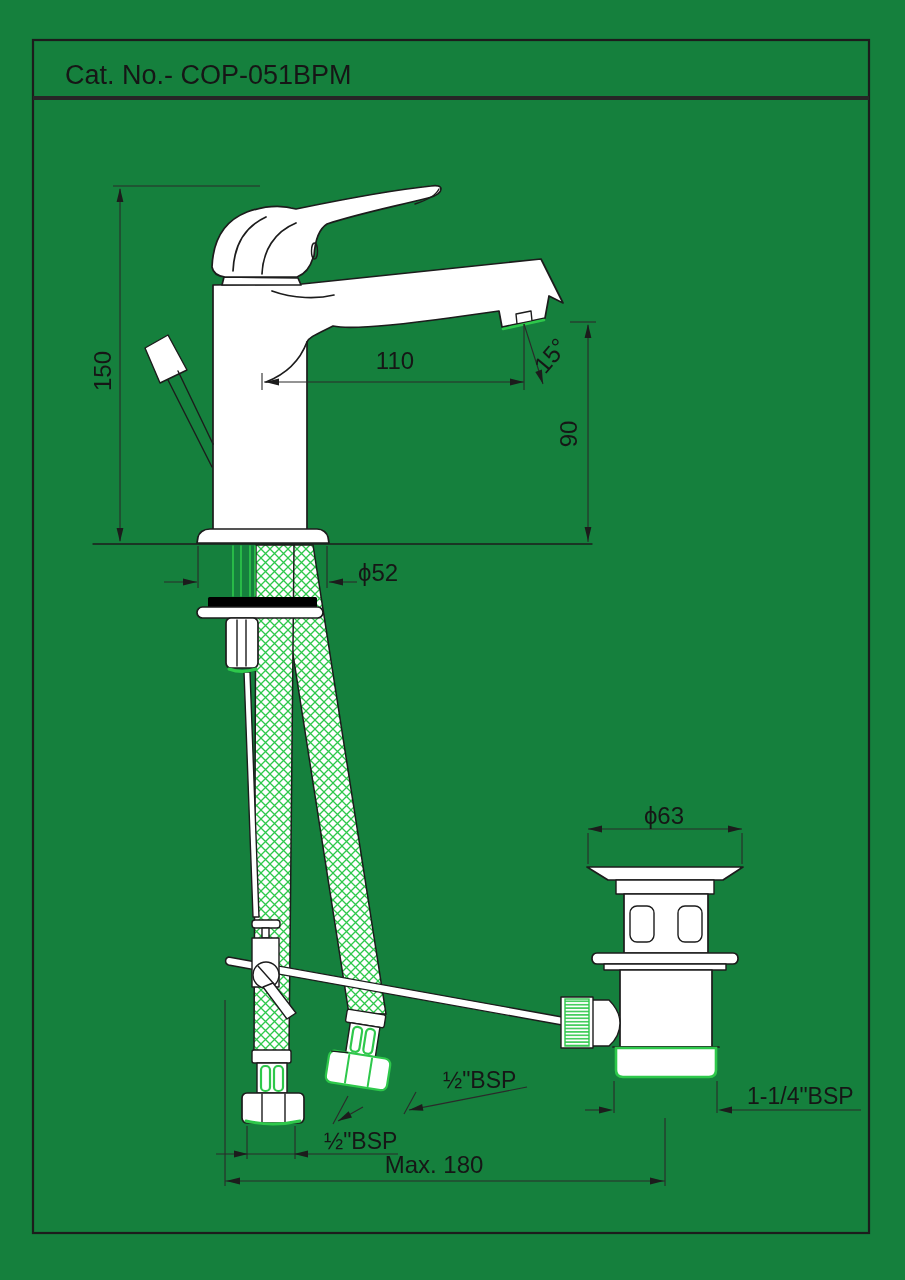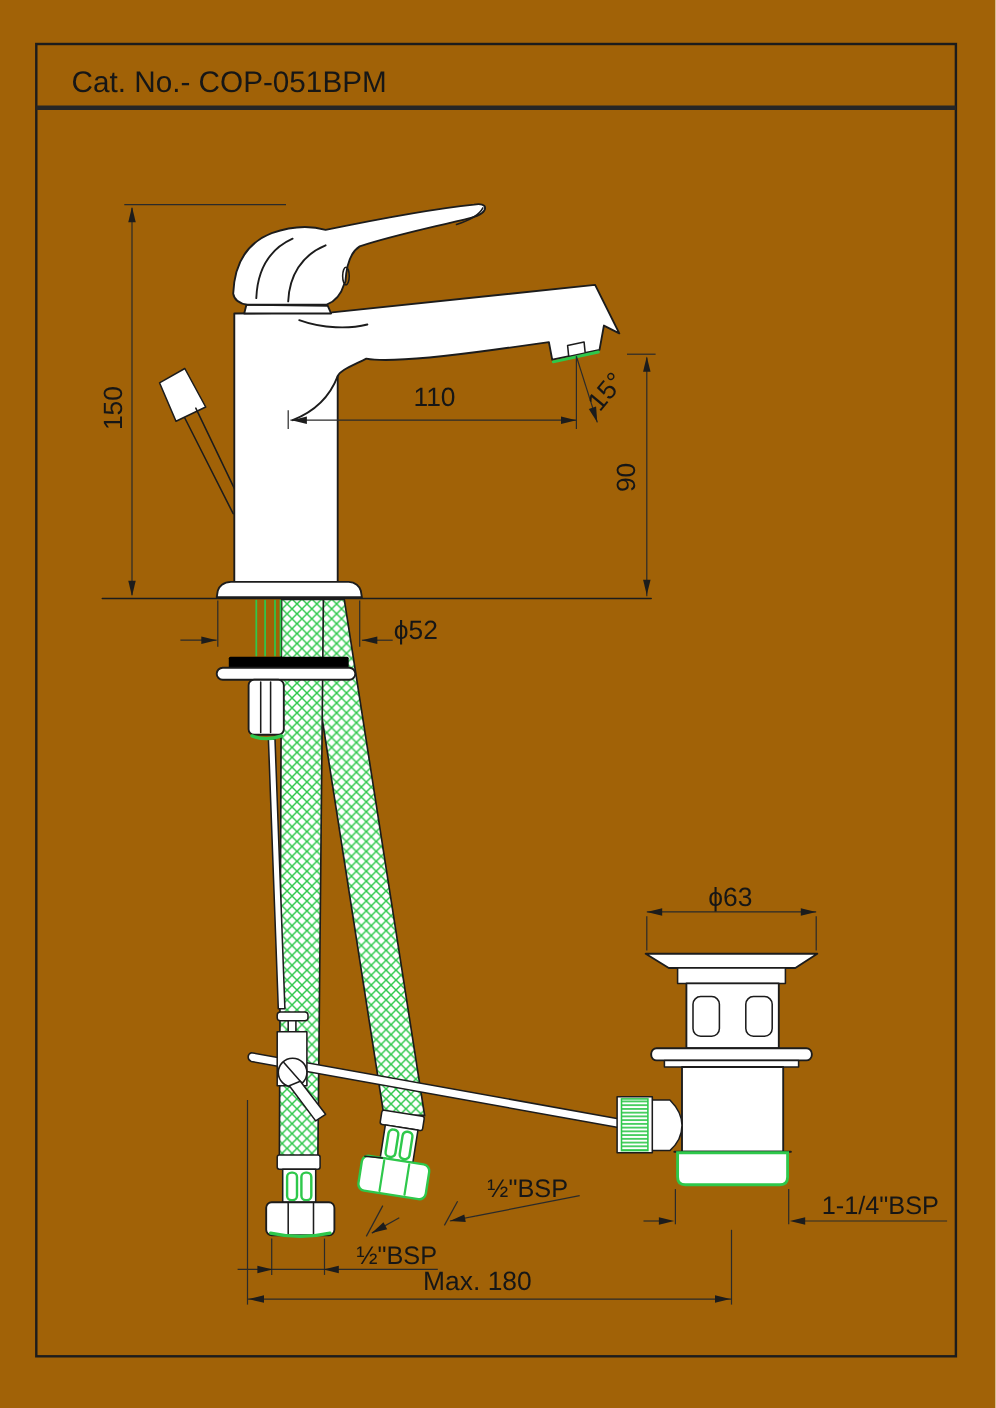--- a/index.html
+++ b/index.html
@@ -1,17 +1,17 @@
 <!DOCTYPE html>
 <html style="--green: #2ec84b; --line: #1c1c1c;"><head>
 <meta charset="utf-8">
 <style>
   :root{ --green:#2ec84b; --line:#1c1c1c; }
   html,body{margin:0;padding:0;background:#fff;}
-  .sheet{position:relative;width:905px;height:1280px;background:#a16207;overflow:hidden;}
+  .sheet{position:relative;width:905px;height:1280px;background:#15803d;overflow:hidden;}
   svg{display:block}
   .ln   {stroke:var(--line);stroke-width:1.7;fill:none;stroke-linejoin:round;stroke-linecap:round}
   .lnf  {stroke:var(--line);stroke-width:1.7;fill:#fff;stroke-linejoin:round}
   .thin {stroke:var(--line);stroke-width:1.4;fill:none;stroke-linecap:round}
   .thinf{stroke:var(--line);stroke-width:1.4;fill:#fff;stroke-linejoin:round}
   .dim  {stroke:#2a2a2a;stroke-width:1.1;fill:none}
   .arr  {fill:#1c1c1c;stroke:none}
   .grn  {stroke:var(--green);fill:none;stroke-linecap:round}
   .grnf {stroke:var(--green);fill:#fff}
   .txt  {font-family:"Liberation Sans","DejaVu Sans",sans-serif;fill:#161616}

